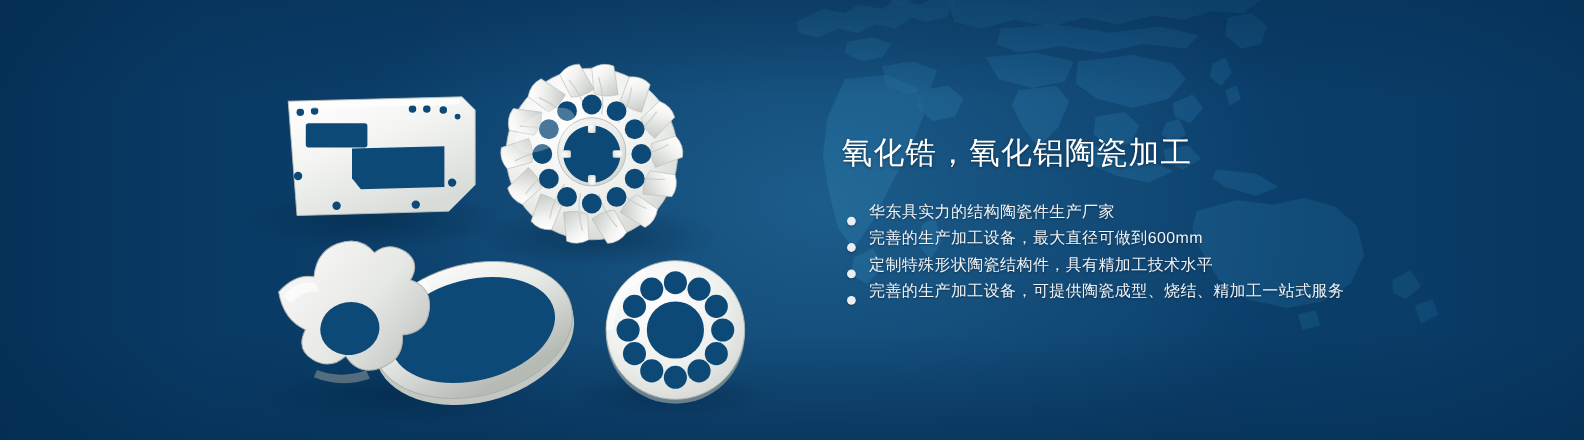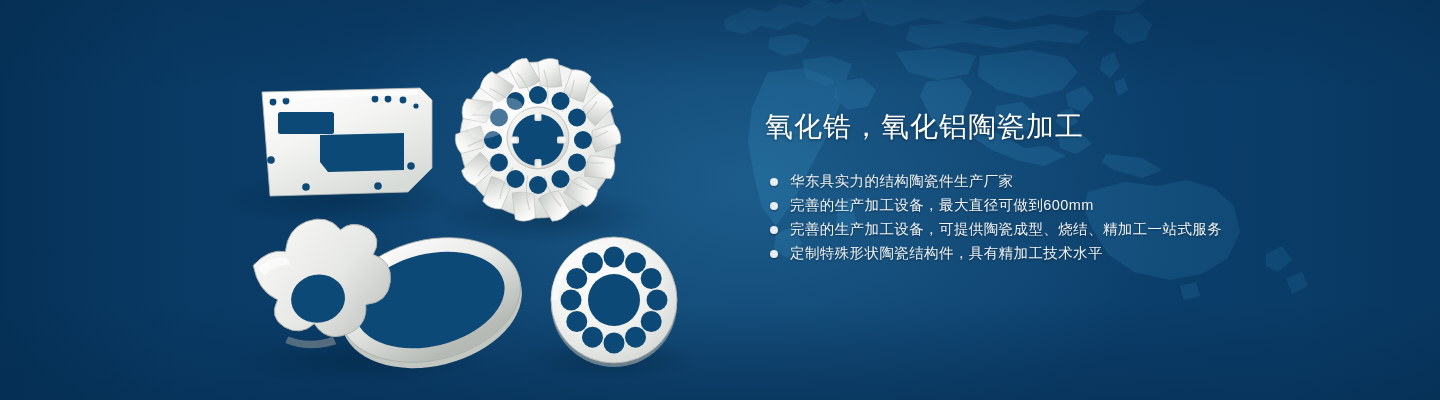--- a/index.html
+++ b/index.html
@@ -68,41 +68,41 @@
     top: 0;
     width: 760px;
     height: 400px;
   }
   .products svg { display:block; width:100%; height:100%; }
 
   
   .copy {
     position: absolute;
     left: 765px;
-    top: 108px;
+    top: 120px;
     width: 620px;
   }
   .headline {
     color: #ffffff;
     font-size: 28px;
     line-height: 38px;
     font-weight: 400;
     letter-spacing: 1px;
     margin: 0 0 24px 0;
     text-shadow: 0 1px 3px rgba(0,0,0,0.45);
     white-space: nowrap;
   }
   .bullets {
     list-style: none;
     margin: 0;
     padding: 0;
   }
   .bullet {
     display: flex;
-    align-items: center;
+    align-items: flex-end;
     height: 23px;
     margin-bottom: 1px;
   }
   .dot {
     width: 8px;
     height: 8px;
     border-radius: 50%;
     background: #e9eef2;
     flex: 0 0 auto;
     margin: 0 12px 0 5px;
@@ -364,22 +364,22 @@
       <li class="bullet">
         <span class="dot"></span>
         <span class="bullet-text">华东具实力的结构陶瓷件生产厂家</span>
       </li>
       <li class="bullet">
         <span class="dot"></span>
         <span class="bullet-text">完善的生产加工设备，最大直径可做到600mm</span>
       </li>
       <li class="bullet">
         <span class="dot"></span>
-        <span class="bullet-text">完善的生产加工设备，可提供陶瓷成型、烧结、精加工一站式服务</span>
+        <span class="bullet-text">定制特殊形状陶瓷结构件，具有精加工技术水平</span>
       </li>
       <li class="bullet">
         <span class="dot"></span>
-        <span class="bullet-text">定制特殊形状陶瓷结构件，具有精加工技术水平</span>
+        <span class="bullet-text">完善的生产加工设备，可提供陶瓷成型、烧结、精加工一站式服务</span>
       </li>
     </ul>
 
   </div>
 </div>
 
 </body></html>

